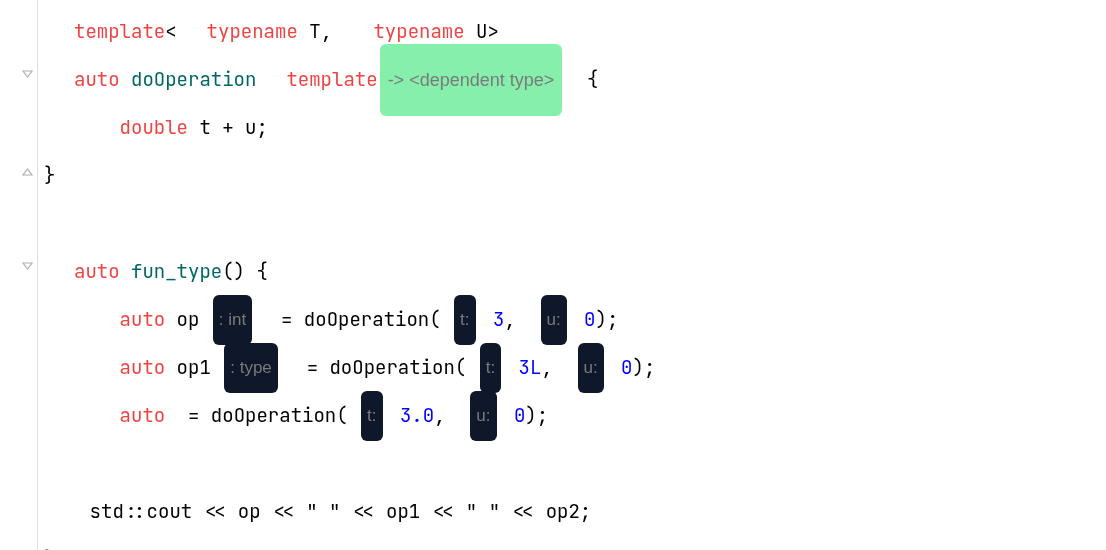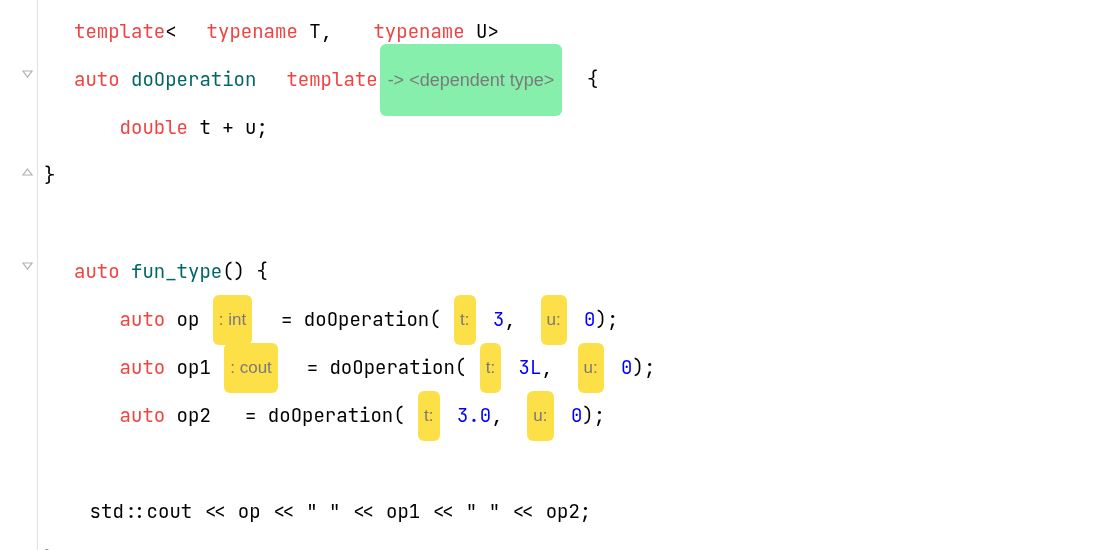--- a/index.html
+++ b/index.html
@@ -40,21 +40,21 @@
   .hint {
     background: #86efac;
     color: #7a7a7a;
     border-radius: 6px;
     padding: 12px 8px;
     font-family: -apple-system, "Segoe UI", Arial, sans-serif;
     font-size: 18px;
     margin: 0 2px;
   }
   .hint-small {
-    background: #fde047;
+    background: #0f172a;
     color: #7a7a7a;
     border-radius: 6px;
     padding: 1px 6px;
     font-family: -apple-system, "Segoe UI", Arial, sans-serif;
     font-size: 17px;
     margin: 0 6px 0 2px;
   }
 </style>
 </head>
 <body>
@@ -106,25 +106,25 @@
 
   <div class="line">
     <span class="kw">auto</span><span> </span><span class="fn-decl">fun_type</span><span>() {</span>
   </div>
 
   <div class="line">
     <span>    </span><span class="kw">auto</span><span> op </span><span class="hint-small">: int</span><span>  = </span><span>doOperation</span><span>( </span><span class="hint-small">t:</span><span class="lit"> 3</span><span>,  </span><span class="hint-small">u:</span><span class="lit"> 0</span><span>);</span>
   </div>
 
   <div class="line">
-    <span>    </span><span class="kw">auto</span><span> op1 </span><span class="hint-small">: cout</span><span>  = </span><span>doOperation</span><span>( </span><span class="hint-small">t:</span><span class="lit"> 3L</span><span>,  </span><span class="hint-small">u:</span><span class="lit"> 0</span><span>);</span>
+    <span>    </span><span class="kw">auto</span><span> op1 </span><span class="hint-small">: type</span><span>  = </span><span>doOperation</span><span>( </span><span class="hint-small">t:</span><span class="lit"> 3L</span><span>,  </span><span class="hint-small">u:</span><span class="lit"> 0</span><span>);</span>
   </div>
 
   <div class="line">
-    <span>    </span><span class="kw">auto</span><span> op2 </span><span>  = </span><span>doOperation</span><span>( </span><span class="hint-small">t:</span><span class="lit"> 3.0</span><span>,  </span><span class="hint-small">u:</span><span class="lit"> 0</span><span>);</span>
+    <span>    </span><span class="kw">auto</span><span>  = </span><span>doOperation</span><span>( </span><span class="hint-small">t:</span><span class="lit"> 3.0</span><span>,  </span><span class="hint-small">u:</span><span class="lit"> 0</span><span>);</span>
   </div>
 
   <div class="line">
     <span></span>
   </div>
 
   <div class="line">
     <span>    </span><span>std::cout &lt;&lt; op &lt;&lt; </span><span>" "</span><span> &lt;&lt; op1 &lt;&lt; </span><span>" "</span><span> &lt;&lt; op2;</span>
   </div>
 

